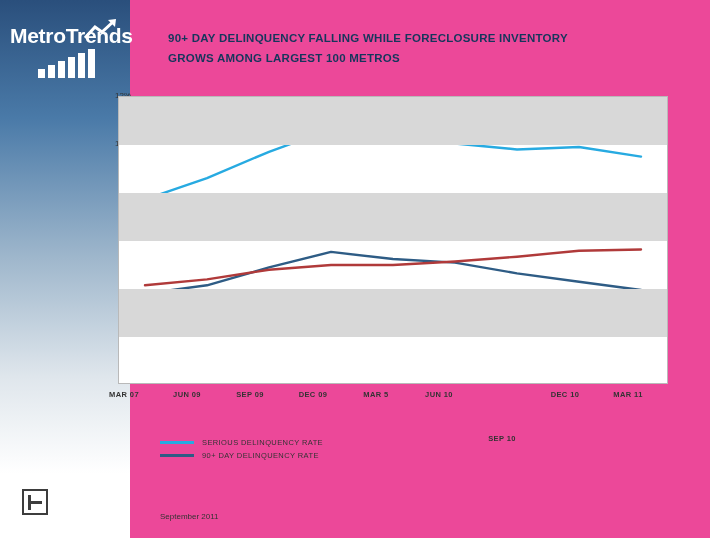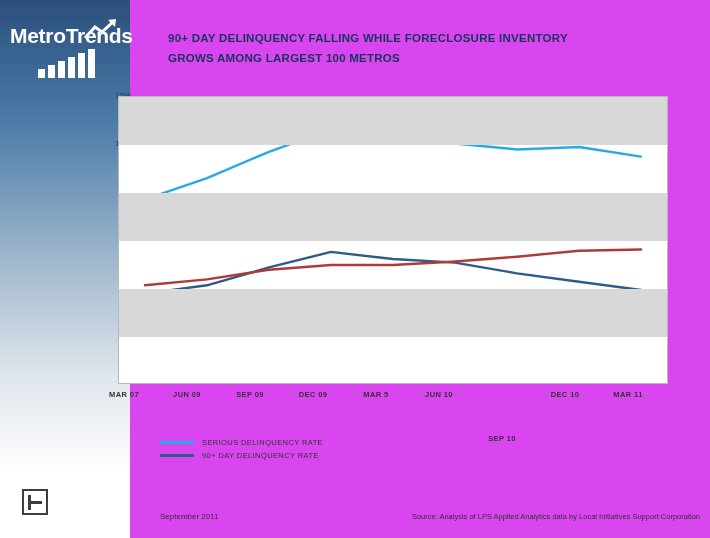--- a/index.html
+++ b/index.html
@@ -10,21 +10,21 @@
     width: 710px;
     height: 538px;
     background: #ffffff;
     font-family: "Liberation Sans", sans-serif;
     overflow: hidden;
   }
   #page {
     position: relative;
     width: 710px;
     height: 538px;
-    background: #d946ef;
+    background: #ec4899;
     text-decoration: underline;
   }
   
   #left-band {
     position: absolute;
     left: 0; top: 0;
     width: 130px; height: 538px;
     background: linear-gradient(180deg, #2a4f7c 0%, #4a7aa8 22%, #9fb7cc 48%, #dfe6ec 70%, #ffffff 88%);
   }
   
@@ -270,19 +270,18 @@
       <span class="legend-swatch" id="sw0" style="background: rgb(39, 170, 225);"></span>
       <span>SERIOUS DELINQUENCY RATE</span>
     </div>
     <div class="legend-row">
       <span class="legend-swatch" id="sw1" style="background: rgb(46, 92, 133);"></span>
       <span>90+ DAY DELINQUENCY RATE</span>
     </div>
   </div>
 
   <div id="date">September 2011</div>
-  <div id="source">Source: Analysis of LPS Applied Analytics data by Local Initiatives Support Corporation</div>
 
   <div id="ui-logo">
     <div id="ui-mark"></div>
   </div>
 
 </div>
 
 </body></html>

